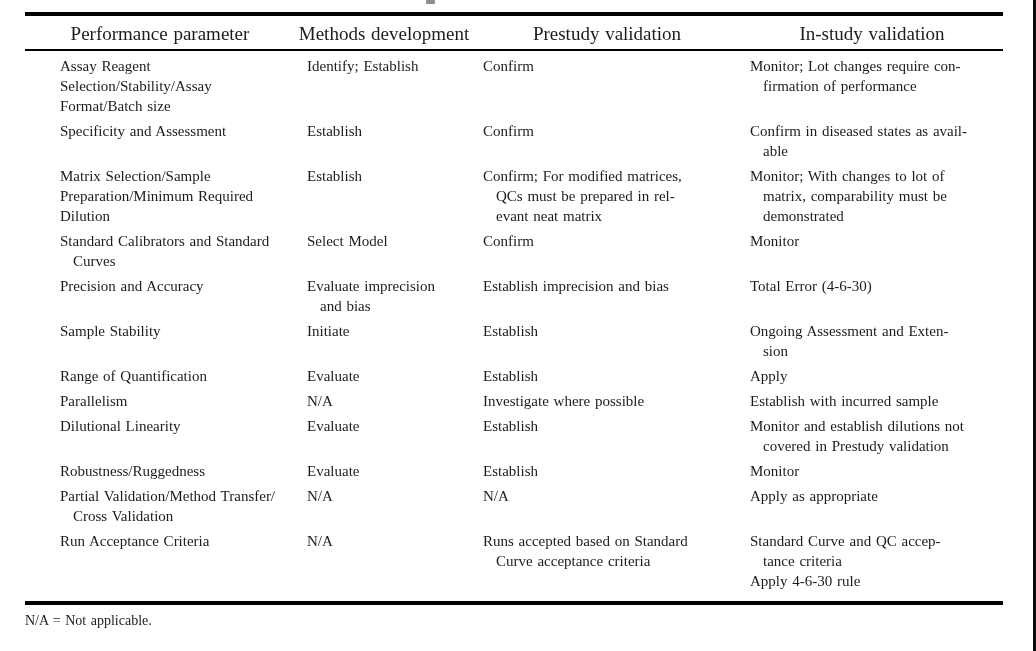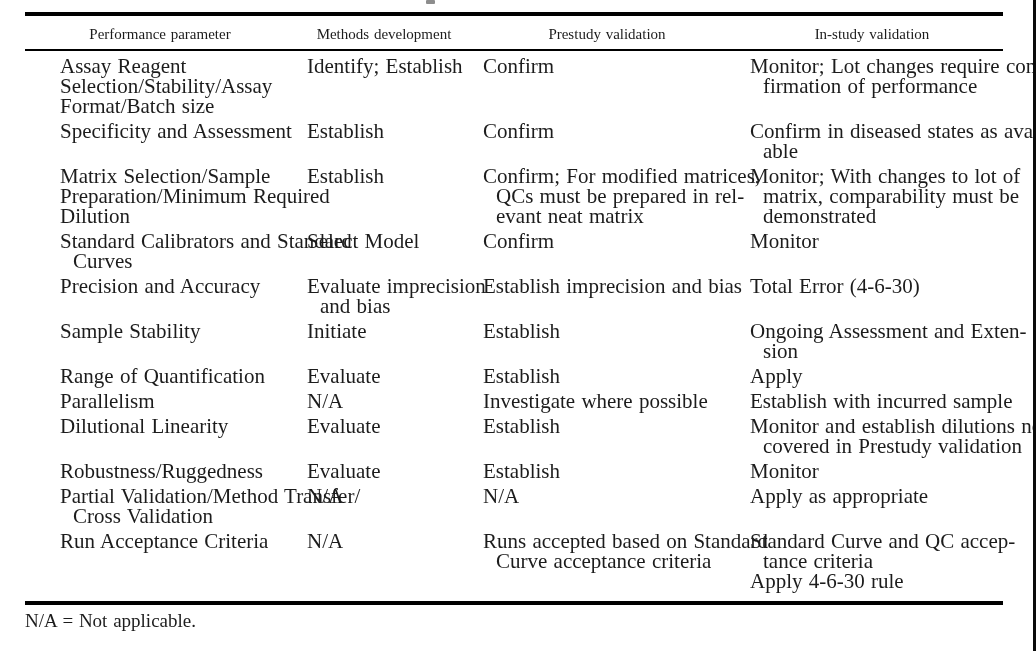--- a/index.html
+++ b/index.html
@@ -25,47 +25,47 @@
     width: 100%;
     border-top: 4px solid #000;
     border-bottom: 4px solid #000;
   }
   col.c0 { width: 270px; }
   col.c1 { width: 178px; }
   col.c2 { width: 268px; }
   col.c3 { width: 262px; }
   thead th {
     font-weight: normal;
-    font-size: 15px;
+    font-size: 19px;
     line-height: 20px;
     padding: 8px 0 5px 0;
     border-bottom: 2px solid #000;
     text-align: center;
   }
   tbody td {
     vertical-align: top;
-    font-size: 21px;
+    font-size: 15px;
     line-height: 20px;
     padding: 5px 4px 0 0;
   }
   td.c0 { padding-left: 35px; }
   td.c1 { padding-left: 12px; }
   td.c2 { padding-left: 10px; font-family: Liberation Serif, serif; }
   td.c3 { padding-left: 9px; }
   tbody tr:last-child td { padding-bottom: 10px; }
   .para {
     white-space: pre;
     padding-left: 13px;
     text-indent: -13px;
   }
   .footnote {
     position: absolute;
     left: 25px;
     top: 611px;
-    font-size: 19px;
+    font-size: 14px;
     line-height: 20px;
   }
   .right-edge-line {
     position: absolute;
     right: 0;
     top: 0;
     width: 3px;
     height: 651px;
     background: #0a0a0a;
   }

